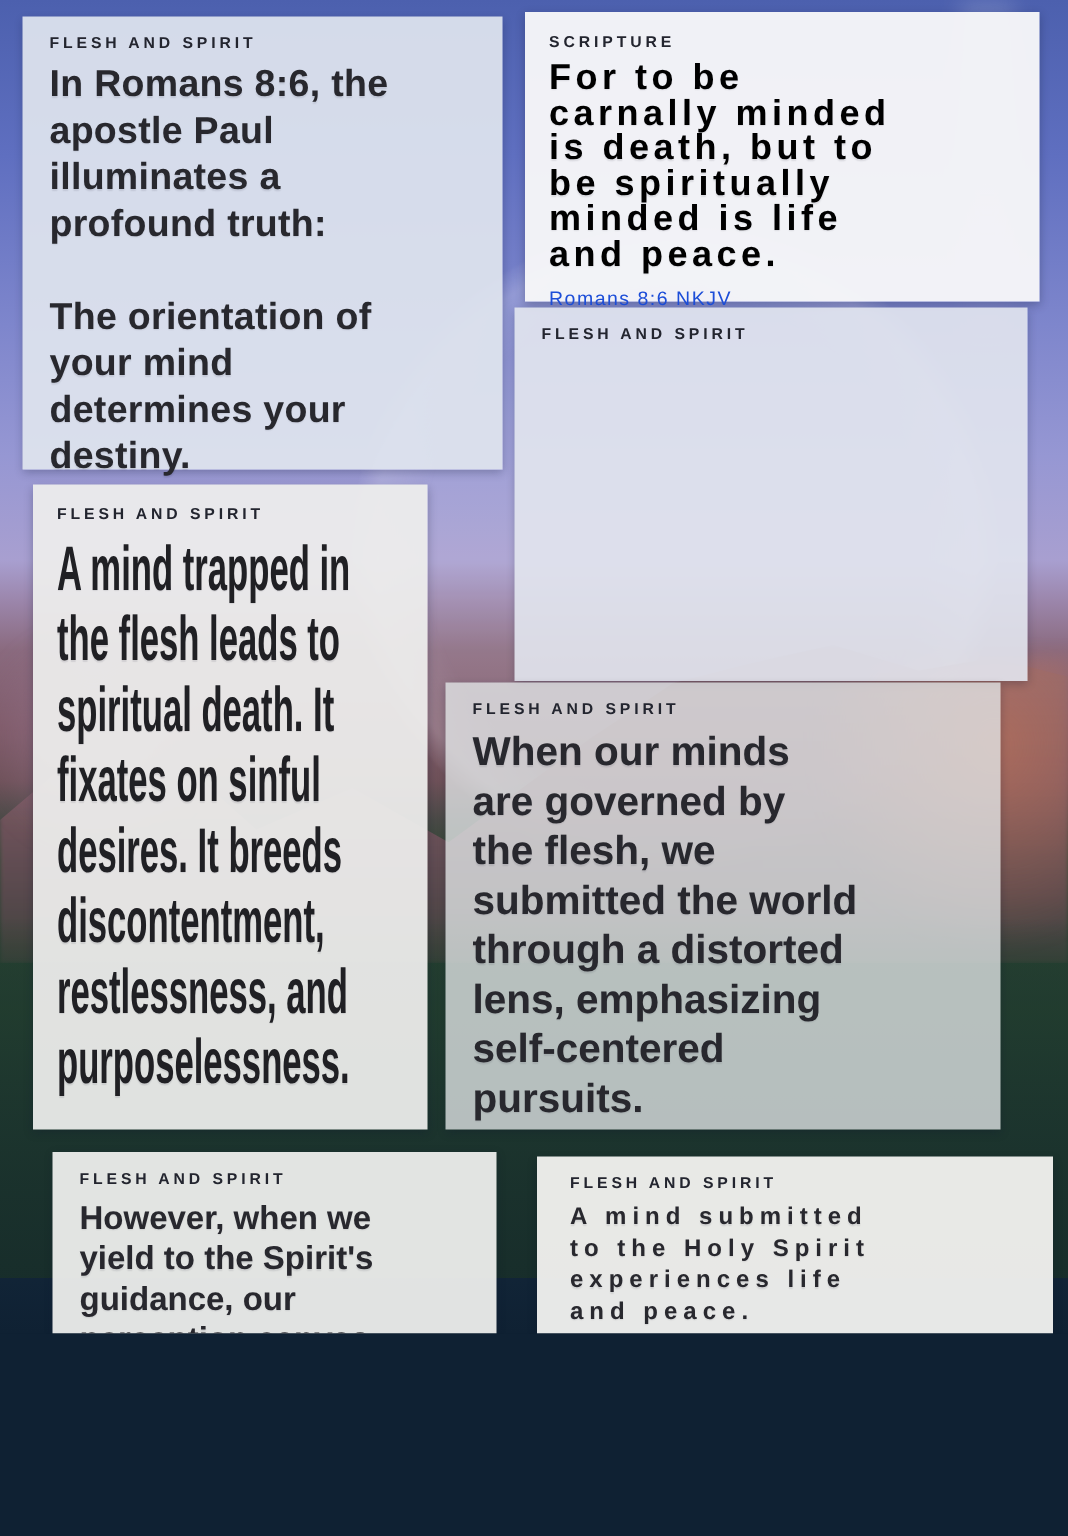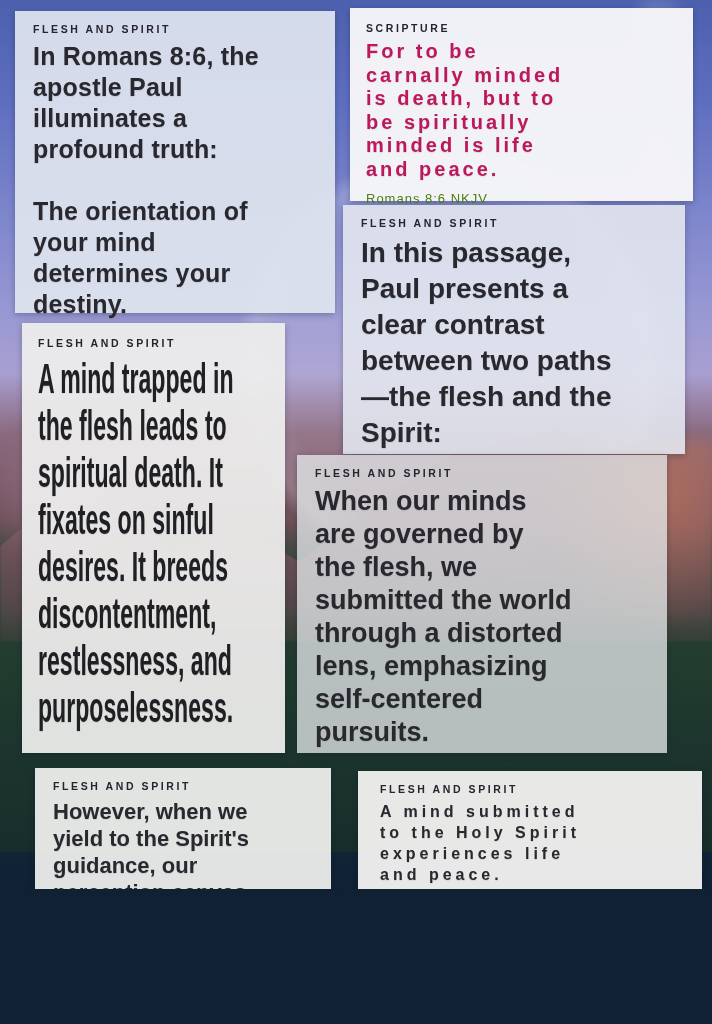--- a/index.html
+++ b/index.html
@@ -75,22 +75,22 @@
   }
   .body{
     font-weight:bold;white-space:pre;
     text-shadow:0 1px 1px rgba(20,20,40,0.10);
   }
 
   .card-intro{left:15px;top:11px;width:320px;height:302px;background:rgba(223,228,238,0.93);}
   .card-intro .body{font-size:25px;line-height:31px;letter-spacing:.2px;}
 
   .card-scripture{left:350px;top:8px;width:343px;height:193px;background:rgba(246,246,248,0.97);padding:14px 16px;}
-  .card-scripture .body{font-size:20px;line-height:23.5px;letter-spacing:3px;color:#be185d;}
-  .card-scripture .ref{font-size:13px;font-weight:normal;letter-spacing:1px;color:#4d7c0f;margin-top:10px;white-space:nowrap;}
+  .card-scripture .body{font-size:24px;line-height:23.5px;letter-spacing:3px;color:#000000;}
+  .card-scripture .ref{font-size:13px;font-weight:normal;letter-spacing:1px;color:#1d4ed8;margin-top:10px;white-space:nowrap;}
 
   .card-passage{left:343px;top:205px;width:342px;height:249px;background:rgba(226,229,238,0.90);}
   .card-passage .body{font-size:28px;line-height:36px;}
 
   .card-flesh-mind{left:22px;top:323px;width:263px;height:430px;background:rgba(237,237,236,0.94);padding:14px 16px;}
   .card-flesh-mind .body{
     font-size:42px;line-height:47px;color:#202024;
     width:182%;transform:scaleX(0.55);transform-origin:left top;margin-top:2px;
   }
 
@@ -134,26 +134,20 @@
 carnally minded
 is death, but to
 be spiritually
 minded is life
 and peace.</div>
     <div class="ref">Romans 8:6 NKJV</div>
   </section>
 
   <section class="card card-passage">
     <div class="label">FLESH AND SPIRIT</div>
-    <div class="body">In this passage,
-Paul presents a
-clear contrast
-between two paths
-—the flesh and the
-Spirit:</div>
   </section>
 
   <section class="card card-flesh-mind">
     <div class="label">FLESH AND SPIRIT</div>
     <div class="body">A mind trapped in
 the flesh leads to
 spiritual death. It
 fixates on sinful
 desires. It breeds
 discontentment,

